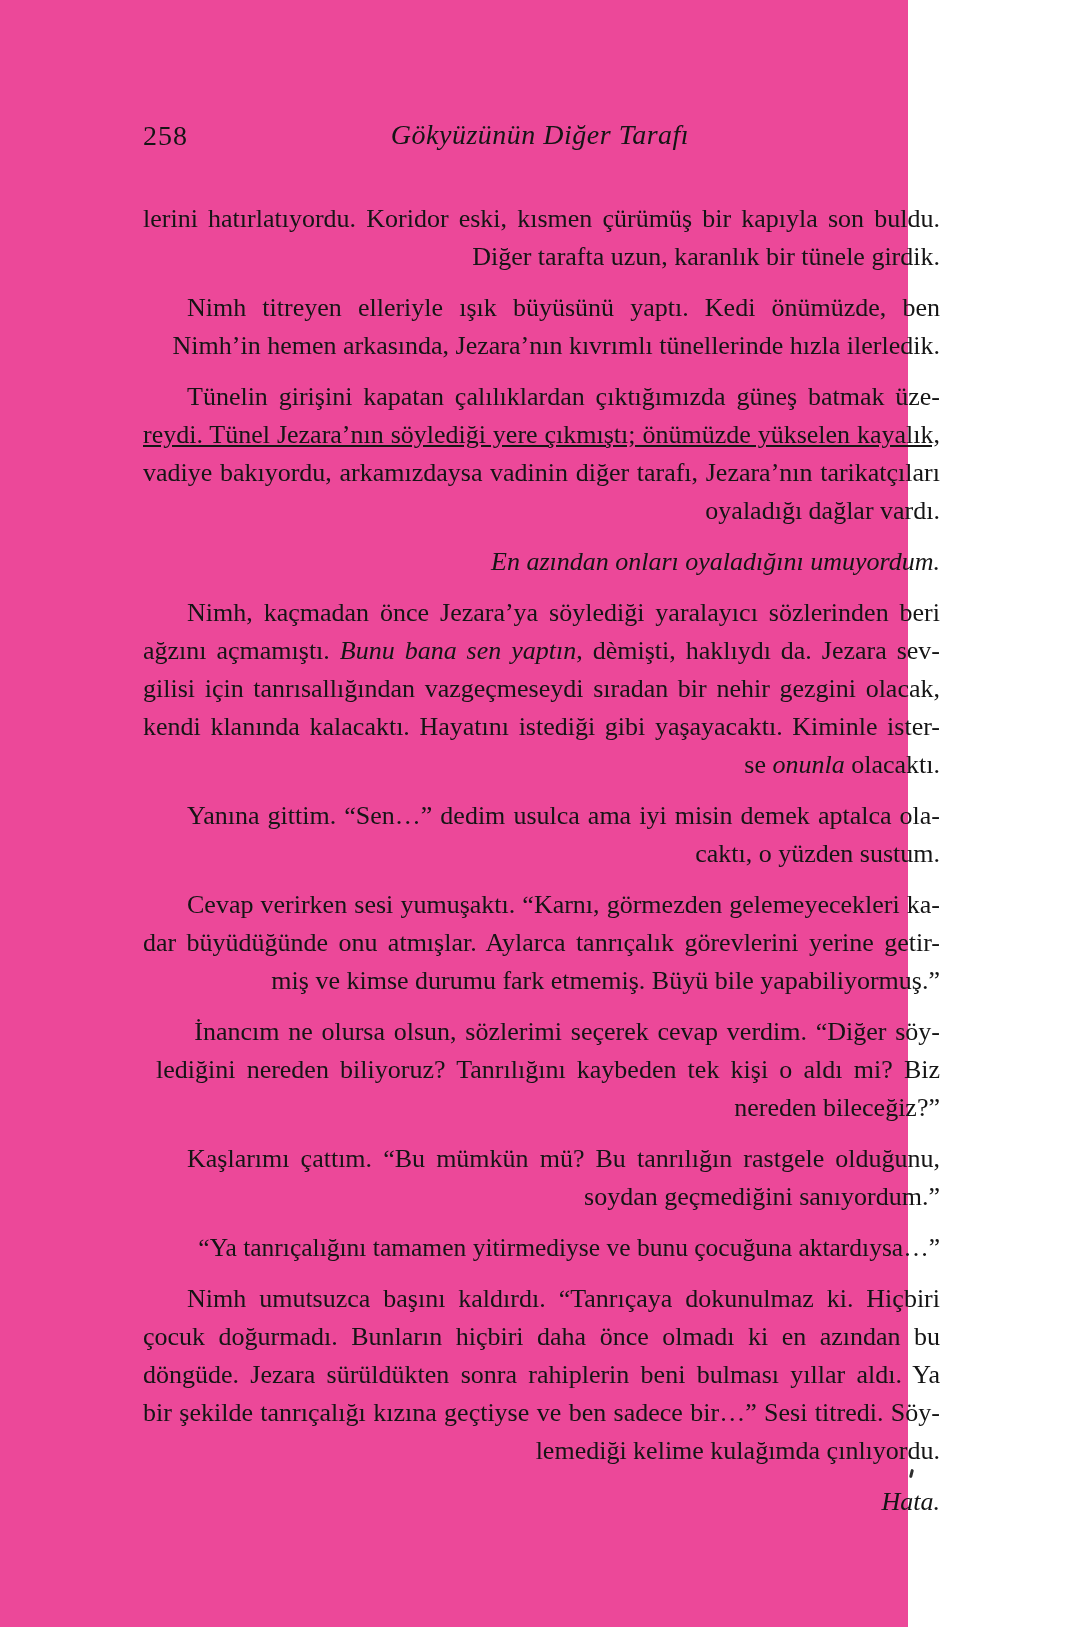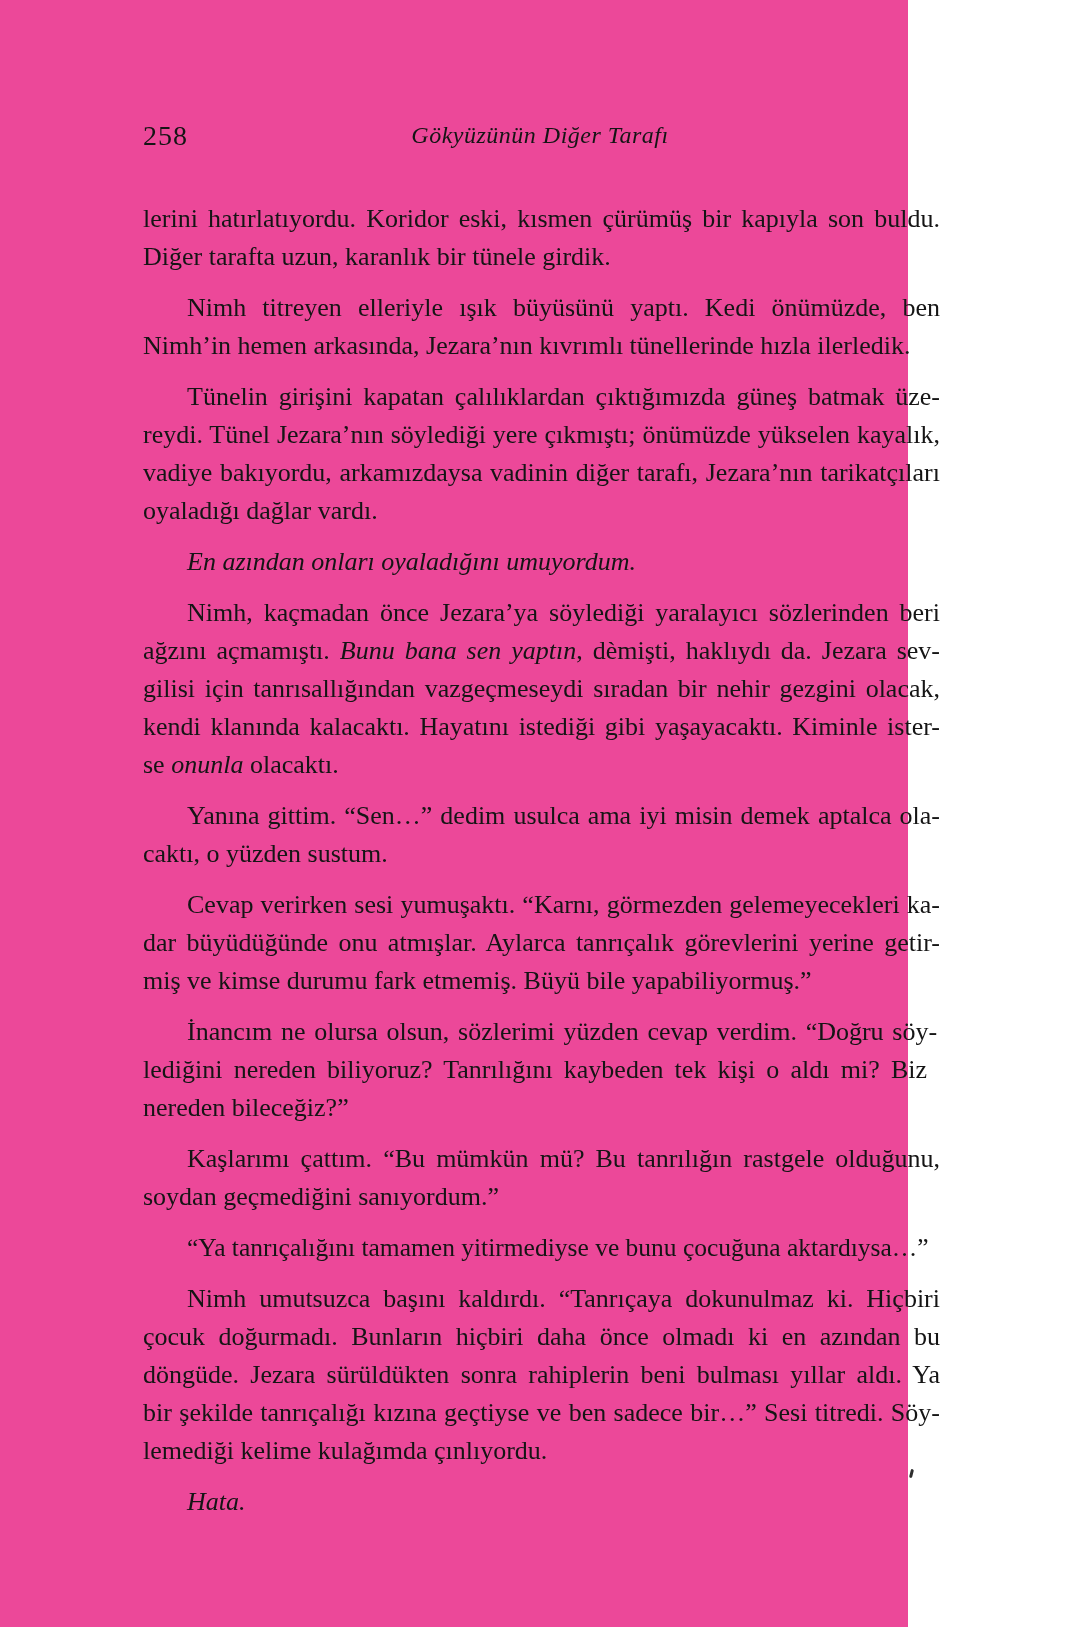--- a/index.html
+++ b/index.html
@@ -19,36 +19,36 @@
   .page-number {
     position: absolute; left: 143px; top: 120px;
     font-size: 28px; line-height: 32px;
     letter-spacing: 1px;
   }
   .running-title {
     position: absolute; left: 0; top: 118px;
     width: 1080px;
     text-align: center;
     font-style: italic;
-    font-size: 24px; line-height: 34px;
+    font-size: 28px; line-height: 34px;
     letter-spacing: 0.5px;
   }
   .text-block {
     position: absolute; left: 143px; top: 200px;
     width: 797px;
   }
   .para { margin: 0; }
   .para + .para { margin-top: 13px; }
   .line {
     height: 38px;
     line-height: 38px;
     font-size: 26px;
     white-space: nowrap;
     overflow: hidden;
-    text-align: left;
+    text-align: right;
   }
   .para.indent .line:first-child { padding-left: 44px; }
   .it { font-style: italic; }
   .speck {
     position: absolute; left: 910px; top: 1469px;
     width: 3px; height: 9px;
     background: #2e2e2e;
     border-radius: 2px;
     transform: rotate(14deg);
   }
@@ -63,21 +63,21 @@
       <div class="para">
         <div class="line" style="word-spacing: 3.6684px;"><span>lerini hatırlatıyordu. Koridor eski, kısmen çürümüş bir kapıyla son buldu.</span></div>
         <div class="line last"><span>Diğer tarafta uzun, karanlık bir tünele girdik.</span></div>
       </div>
       <div class="para indent">
         <div class="line" style="word-spacing: 9.64062px;"><span>Nimh titreyen elleriyle ışık büyüsünü yaptı. Kedi önümüzde, ben</span></div>
         <div class="line last"><span>Nimh’in hemen arkasında, Jezara’nın kıvrımlı tünellerinde hızla ilerledik.</span></div>
       </div>
       <div class="para indent">
         <div class="line" style="word-spacing: 4.32589px;"><span>Tünelin girişini kapatan çalılıklardan çıktığımızda güneş batmak üze-</span></div>
-        <div class="line" style="word-spacing: 0.40625px;"><span>reydi. Tünel Jezara’nın söylediği yere çıkmıştı; önümüzde yükselen kayalık,</span></div>
+        <div class="line" style="word-spacing: 0.40625px; text-decoration: underline;"><span>reydi. Tünel Jezara’nın söylediği yere çıkmıştı; önümüzde yükselen kayalık,</span></div>
         <div class="line" style="word-spacing: 1.13616px;"><span>vadiye bakıyordu, arkamızdaysa vadinin diğer tarafı, Jezara’nın tarikatçıları</span></div>
         <div class="line last"><span>oyaladığı dağlar vardı.</span></div>
       </div>
       <div class="para indent">
         <div class="line last"><span class="it">En azından onları oyaladığını umuyordum.</span></div>
       </div>
       <div class="para indent">
         <div class="line" style="word-spacing: 4.44196px;"><span>Nimh, kaçmadan önce Jezara’ya söylediği yaralayıcı sözlerinden beri</span></div>
         <div class="line" style="word-spacing: 3.45156px;"><span>ağzını açmamıştı. </span><span class="it">Bunu bana sen yaptın</span><span>, dèmişti, haklıydı da. Jezara sev-</span></div>
         <div class="line" style="word-spacing: 3.14844px;"><span>gilisi için tanrısallığından vazgeçmeseydi sıradan bir nehir gezgini olacak,</span></div>
@@ -87,21 +87,21 @@
       <div class="para indent">
         <div class="line" style="word-spacing: 1.55313px;"><span>Yanına gittim. “Sen…” dedim usulca ama iyi misin demek aptalca ola-</span></div>
         <div class="line last"><span>caktı, o yüzden sustum.</span></div>
       </div>
       <div class="para indent">
         <div class="line" style="word-spacing: 0.620536px;"><span>Cevap verirken sesi yumuşaktı. “Karnı, görmezden gelemeyecekleri ka-</span></div>
         <div class="line" style="word-spacing: 3.875px;"><span>dar büyüdüğünde onu atmışlar. Aylarca tanrıçalık görevlerini yerine getir-</span></div>
         <div class="line last"><span>miş ve kimse durumu fark etmemiş. Büyü bile yapabiliyormuş.”</span></div>
       </div>
       <div class="para indent">
-        <div class="line" style="word-spacing: 2.24306px;"><span>İnancım ne olursa olsun, sözlerimi yüzden cevap verdim. “Doğru söy-</span></div>
+        <div class="line" style="word-spacing: 2.24306px;"><span>İnancım ne olursa olsun, sözlerimi seçerek cevap verdim. “Diğer söy-</span></div>
         <div class="line" style="word-spacing: 4.69219px;"><span>lediğini nereden biliyoruz? Tanrılığını kaybeden tek kişi o aldı mi? Biz</span></div>
         <div class="line last"><span>nereden bileceğiz?”</span></div>
       </div>
       <div class="para indent">
         <div class="line" style="word-spacing: 4.58398px;"><span>Kaşlarımı çattım. “Bu mümkün mü? Bu tanrılığın rastgele olduğunu,</span></div>
         <div class="line last"><span>soydan geçmediğini sanıyordum.”</span></div>
       </div>
       <div class="para indent">
         <div class="line last" style="font-size: 25.5px;"><span>“Ya tanrıçalığını tamamen yitirmediyse ve bunu çocuğuna aktardıysa…”</span></div>
       </div>

